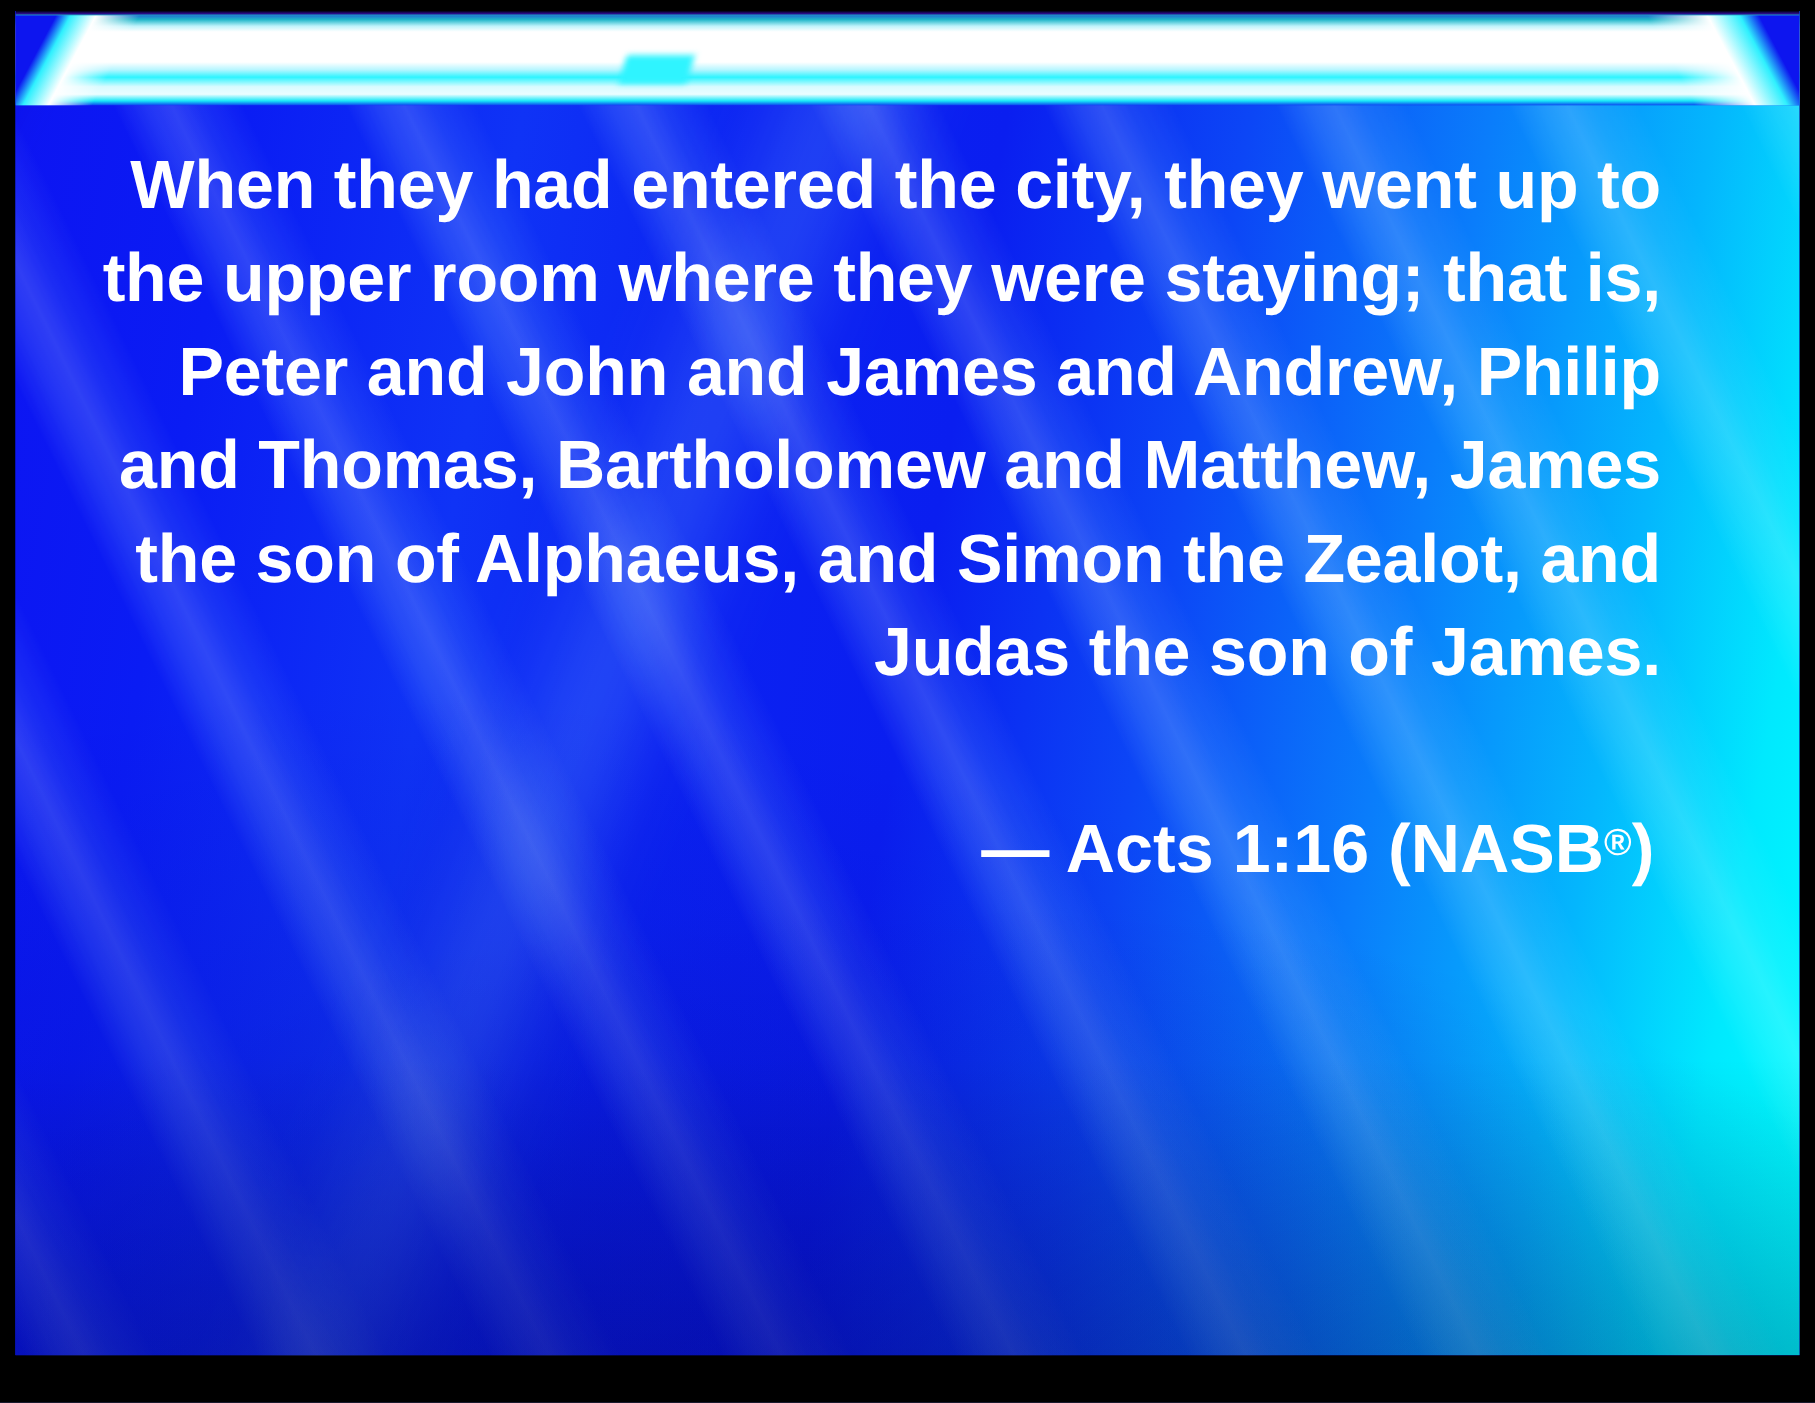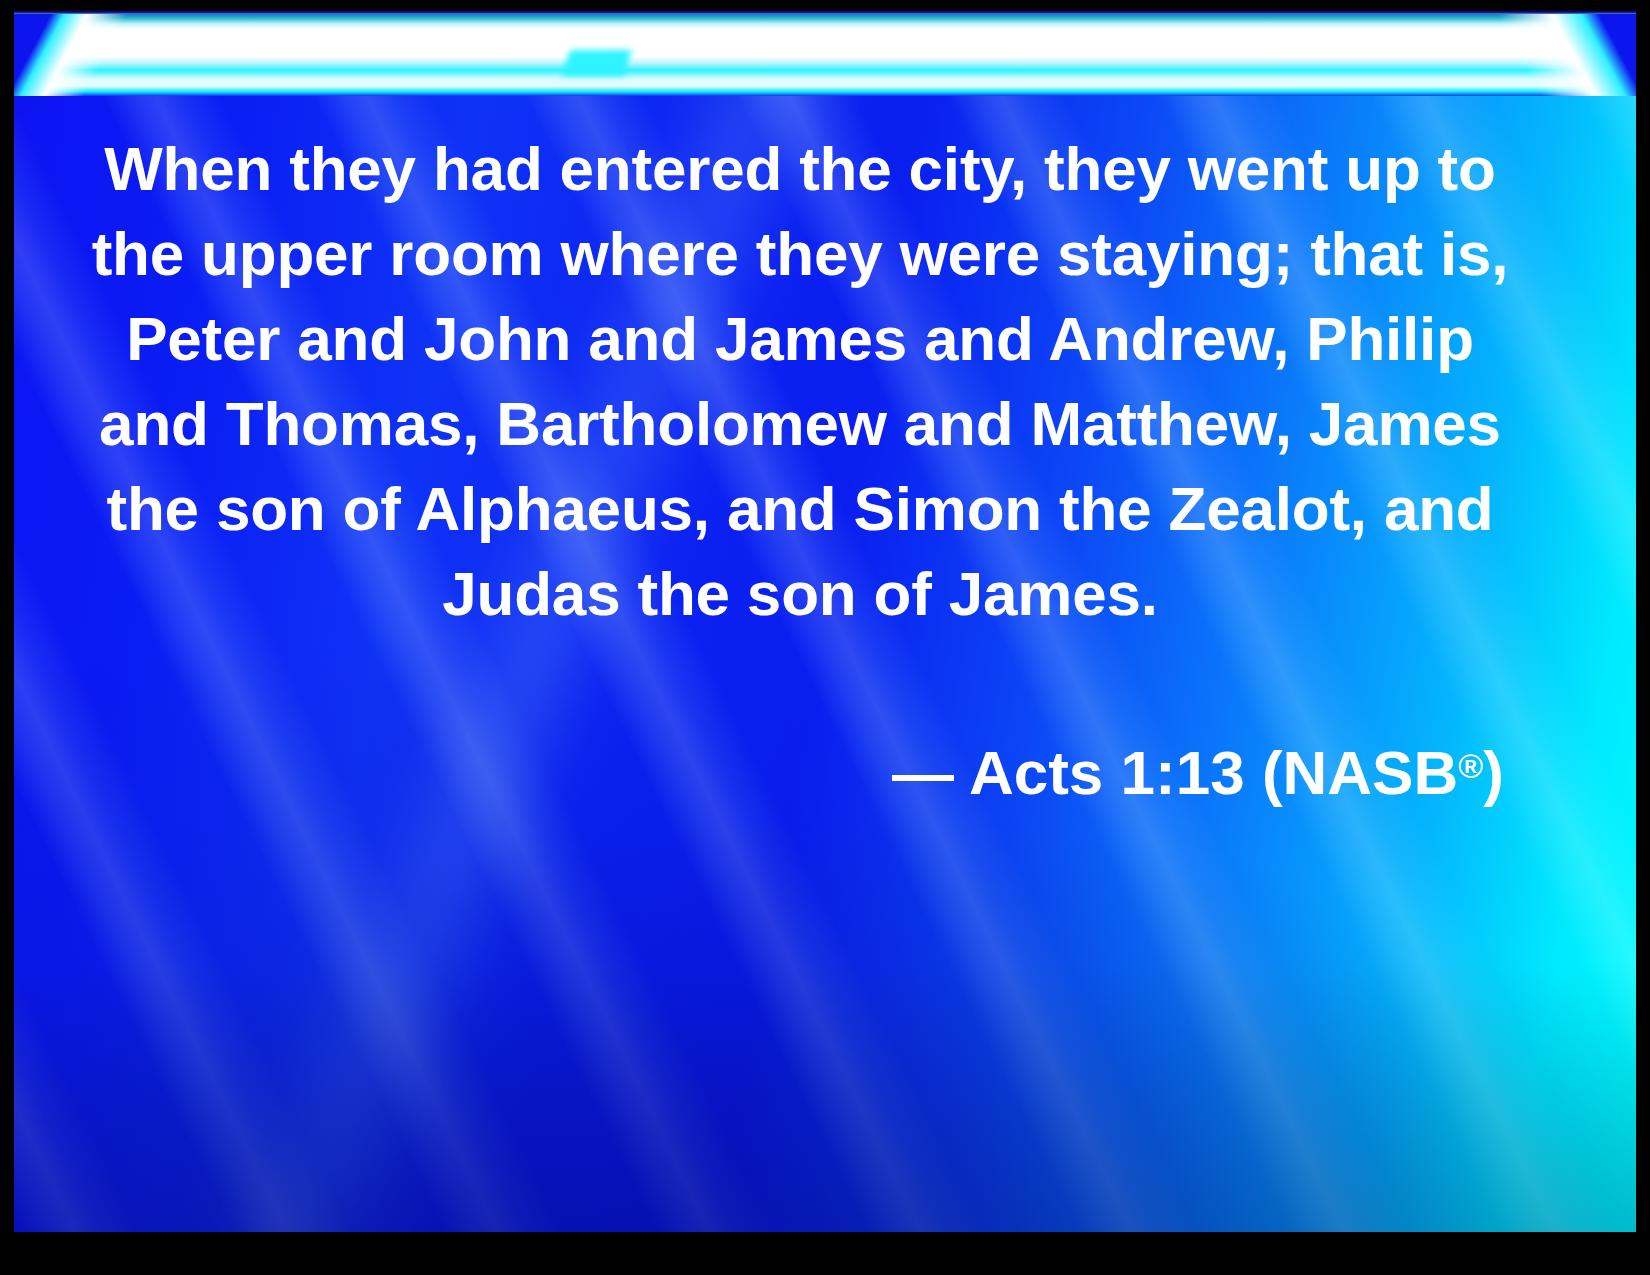--- a/index.html
+++ b/index.html
@@ -207,21 +207,21 @@
     position: absolute;
     left: 76px;
     top: 116px;
     width: 1420px;
     color: #ffffff;
     font-family: "Liberation Sans", sans-serif;
     font-weight: bold;
     font-size: 62px;
     line-height: 85px;
     letter-spacing: -0.2px;
-    text-align: center;
+    text-align: right;
     white-space: pre-wrap;
   }
 
   #attribution {
     position: absolute;
     left: 76px;
     top: 714px;
     width: 1414px;
     color: #ffffff;
     font-family: "Liberation Sans", sans-serif;
@@ -254,17 +254,17 @@
       <div class="banner-white"></div>
       <div class="banner-shoulder-l"></div>
       <div class="banner-shoulder-r"></div>
       <div class="banner-nub"></div>
       <div class="banner-toprule"></div>
     </div>
 
     <div id="verse">When they had entered the city, they went up to the upper room where they were staying; that is, Peter and John and James and Andrew, Philip and Thomas, Bartholomew and Matthew, James the son of Alphaeus, and Simon the Zealot, and Judas the son of James.</div>
 
     <div id="attribution">
-      <span>— Acts 1:13 (NASB</span><span class="reg">®</span><span>)</span>
+      <span>— Acts 1:16 (NASB</span><span class="reg">®</span><span>)</span>
     </div>
 
   </div>
 </div>
 
 </body></html>

